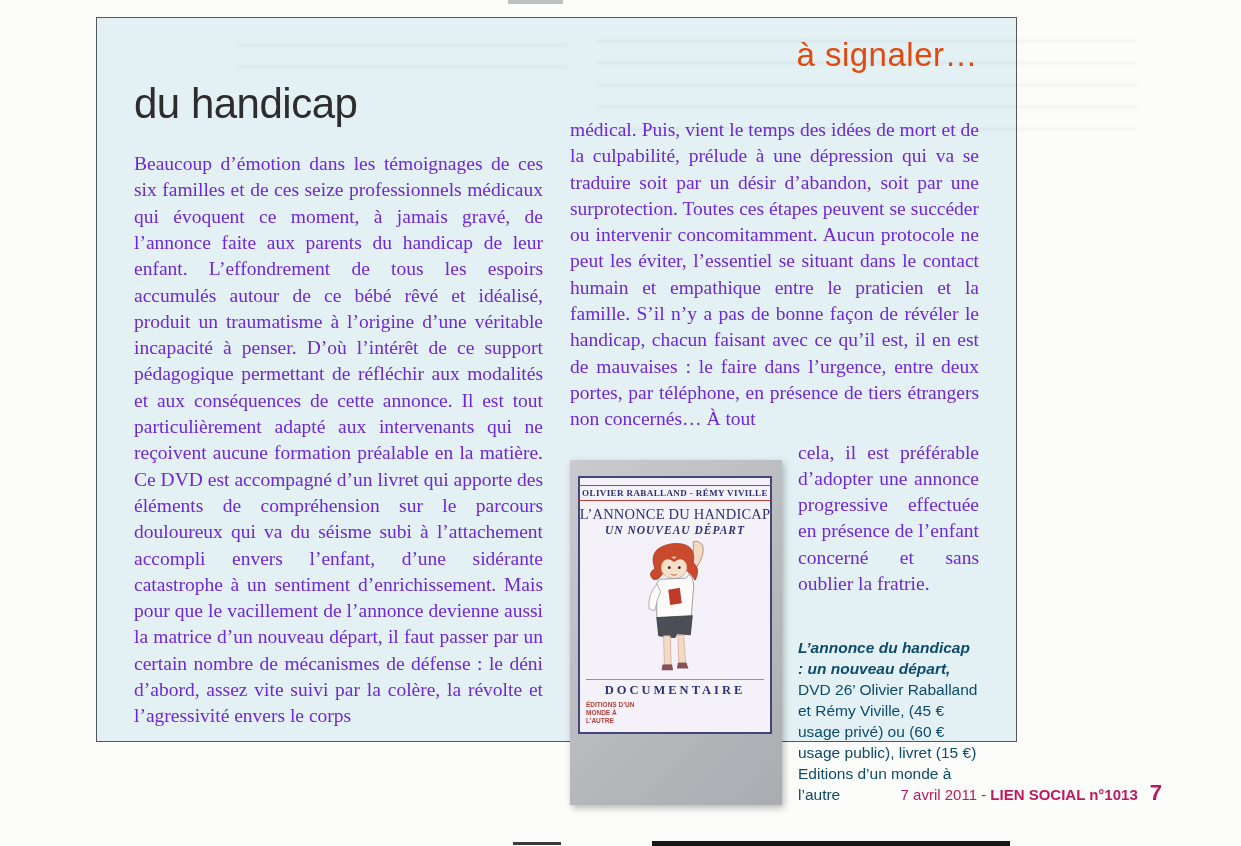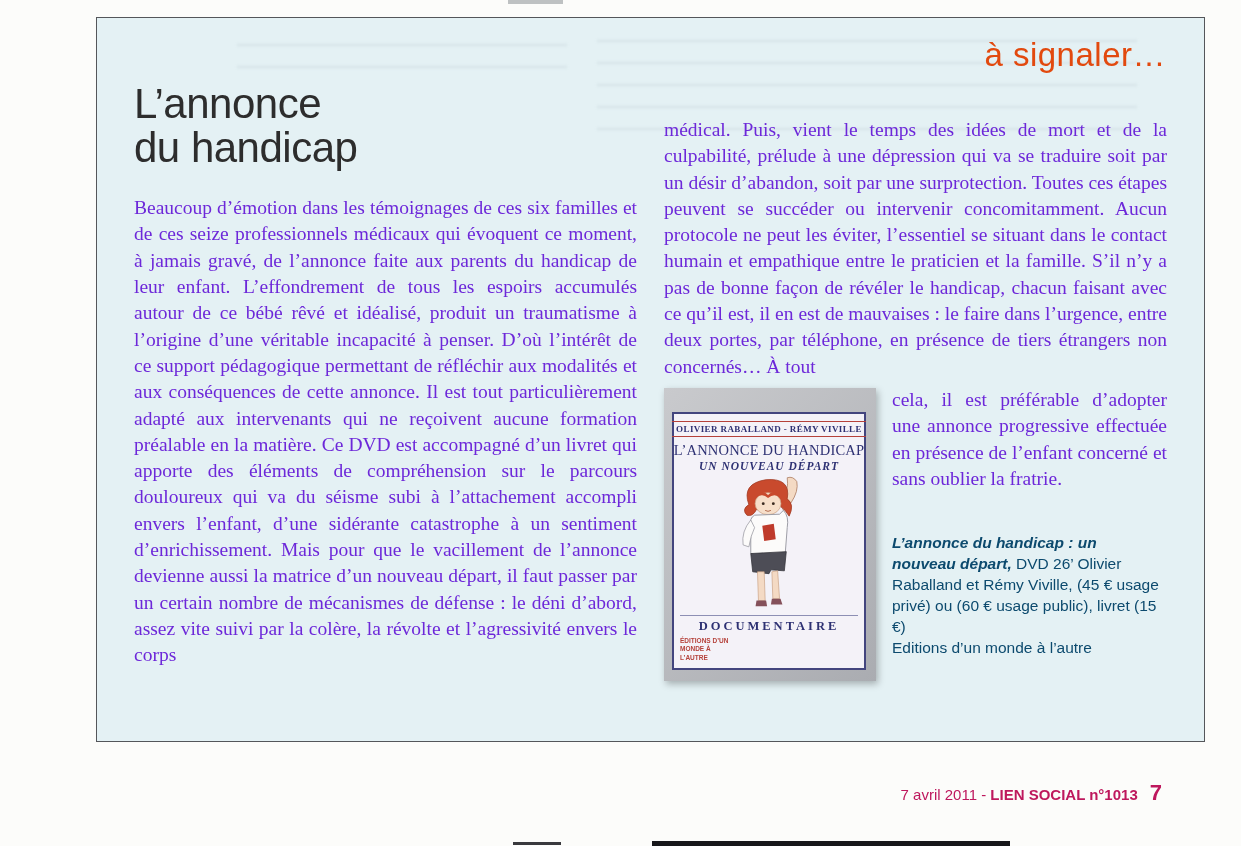--- a/index.html
+++ b/index.html
@@ -2,21 +2,21 @@
 <html><head>
 <meta charset="utf-8">
 <style>
   html,body { margin:0; padding:0; background:#ffffff; }
   .page {
     position:relative; width:1241px; height:846px;
     background:#fcfcfa; overflow:hidden;
     font-family:"Liberation Serif", serif;
   }
   .article-box {
-    position:absolute; left:96px; top:17px; width:1109px; height:725px;
+    position:absolute; left:96px; top:17px; width:921px; height:725px;
     background:#e4f1f4; border:1px solid #54565a; box-sizing:border-box;
   }
   
   .ghost { position:absolute; pointer-events:none; filter:blur(1.5px);
     background:repeating-linear-gradient(to bottom,
       rgba(100,110,125,0.11) 0px, rgba(100,110,125,0.11) 2px,
       transparent 2px, transparent 22px);
   }
   .ghost-a { left:500px; top:22px; width:540px; height:92px; }
   .ghost-b { left:140px; top:26px; width:330px; height:42px; }
@@ -40,23 +40,23 @@
 
   .body-text {
     margin:0; font-size:19.5px; line-height:26.3px;
     text-align:justify; color:#6d28d9;
   }
   .col-left .body-text { margin-top:25px; }
 
   .media-row { display:flex; gap:16px; margin-top:7px; }
 
   .dvd-outer {
-    flex:0 0 212px; width:212px; margin-top:1px; box-sizing:border-box;
+    flex:0 0 212px; width:212px; margin-top:20px; box-sizing:border-box;
     background:linear-gradient(135deg,#c9cacd 0%,#aaacb1 100%);
-    padding:24px 10px 11px 8px;
+    padding:16px 10px 11px 8px;
     box-shadow:2px 3px 7px rgba(0,0,0,0.28);
   }
   .dvd-cover {
     background:#f4f2f8; border:2px solid #43457e; height:258px;
     box-sizing:border-box; padding:7px 6px 5px 6px;
     display:flex; flex-direction:column; align-items:center;
     font-family:"Liberation Serif", serif; color:#2e3173; position:relative;
   }
   .dvd-authors {
     font-size:9px; font-weight:700; letter-spacing:0.4px; white-space:nowrap;
@@ -111,21 +111,20 @@
   <div class="article-box">
     <div class="ghost ghost-a"></div>
     <div class="ghost ghost-b"></div>
 
     <div class="section-label">à signaler…</div>
 
     <div class="columns">
 
       <div class="col col-left">
         <h1 class="article-title">
-          <span class="t-line">L’annonce</span>
           <span class="t-line">du handicap</span>
         </h1>
         <p class="body-text">Beaucoup d’émotion dans les témoignages de ces six familles et de ces seize professionnels médicaux qui évoquent ce moment, à jamais gravé, de l’annonce faite aux parents du handicap de leur enfant. L’effondrement de tous les espoirs accumulés autour de ce bébé rêvé et idéalisé, produit un traumatisme à l’origine d’une véritable incapacité à penser. D’où l’intérêt de ce support pédagogique permettant de réfléchir aux modalités et aux conséquences de cette annonce. Il est tout particulièrement adapté aux intervenants qui ne reçoivent aucune formation préalable en la matière. Ce DVD est accompagné d’un livret qui apporte des éléments de compréhension sur le parcours douloureux qui va du séisme subi à l’attachement accompli envers l’enfant, d’une sidérante catastrophe à un sentiment d’enrichissement. Mais pour que le vacillement de l’annonce devienne aussi la matrice d’un nouveau départ, il faut passer par un certain nombre de mécanismes de défense : le déni d’abord, assez vite suivi par la colère, la révolte et l’agressivité envers le corps</p>
       </div>
 
       <div class="col col-right">
         <p class="body-text">médical. Puis, vient le temps des idées de mort et de la culpabilité, prélude à une dépression qui va se traduire soit par un désir d’abandon, soit par une surprotection. Toutes ces étapes peuvent se succéder ou intervenir concomitamment. Aucun protocole ne peut les éviter, l’essentiel se situant dans le contact humain et empathique entre le praticien et la famille. S’il n’y a pas de bonne façon de révéler le handicap, chacun faisant avec ce qu’il est, il en est de mauvaises : le faire dans l’urgence, entre deux portes, par téléphone, en présence de tiers étrangers non concernés… À tout</p>
 
         <div class="media-row">
 

